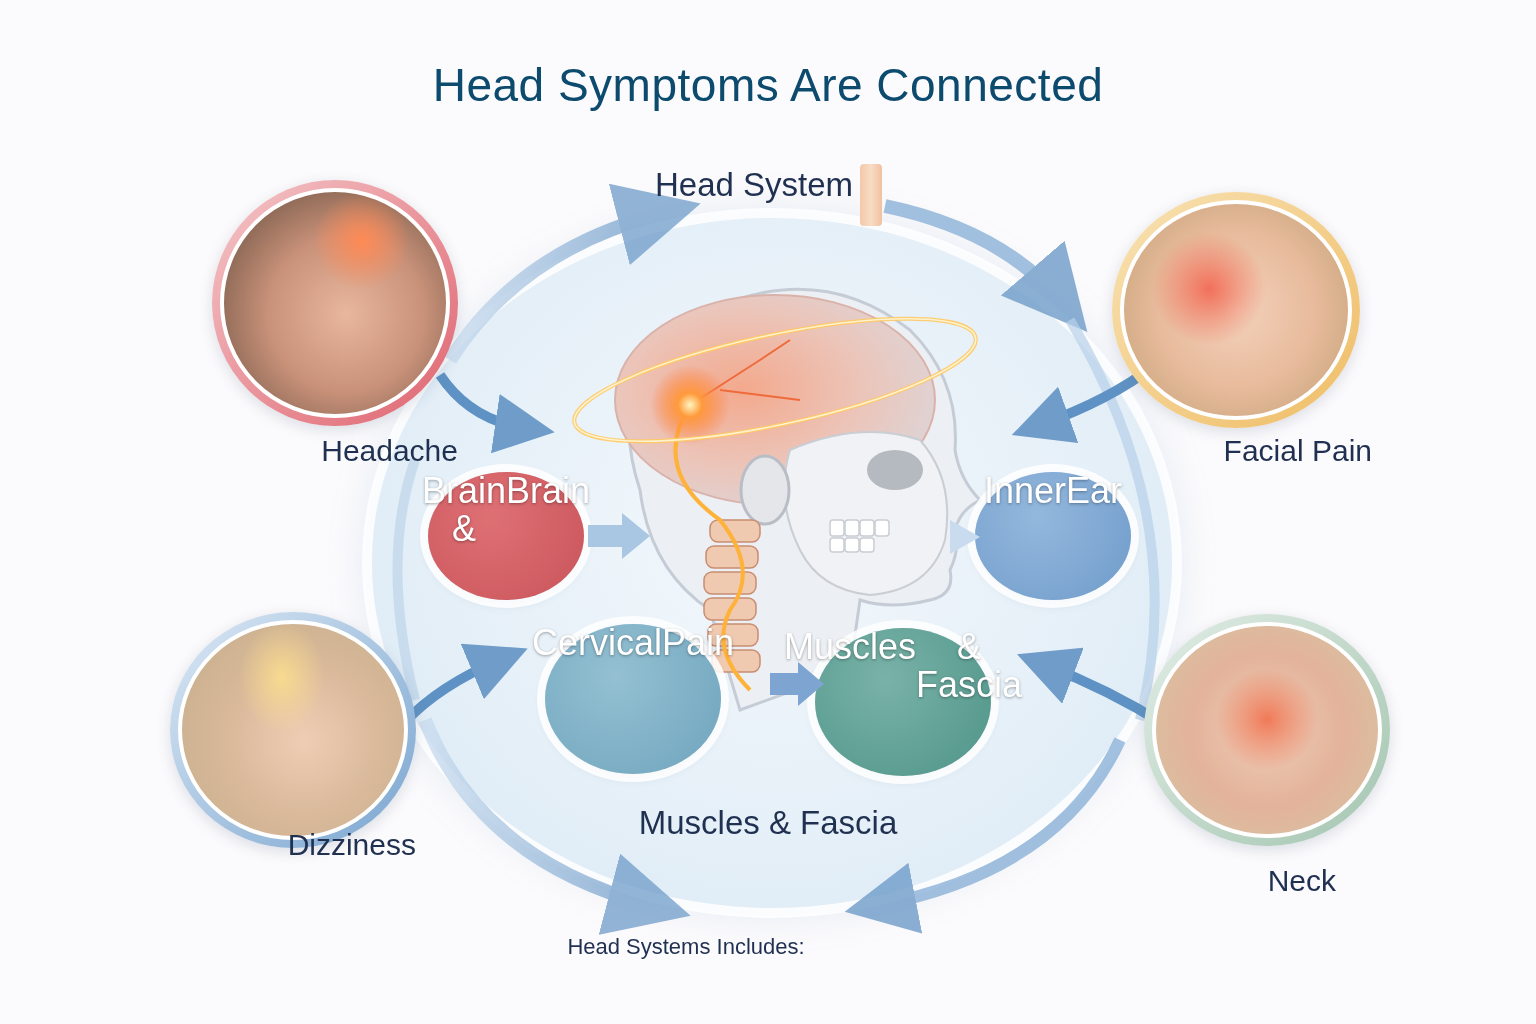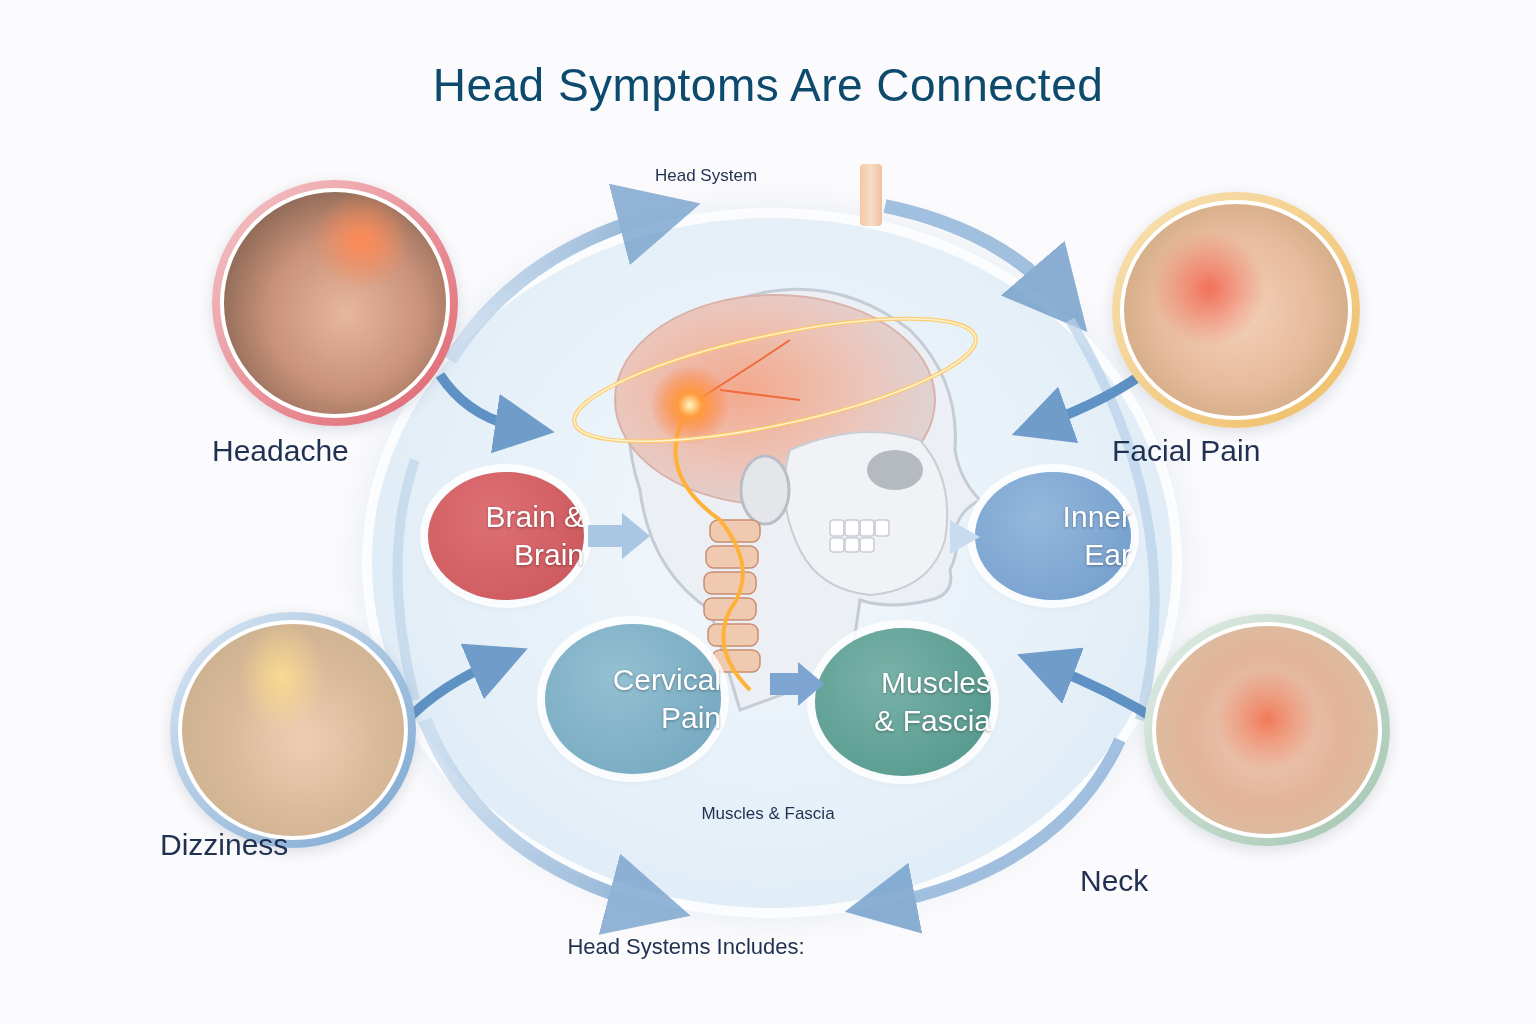--- a/index.html
+++ b/index.html
@@ -7,44 +7,44 @@
       width: 1536px; height: 1024px; overflow: hidden; position: relative;
       background: #fbfafc;
       font-family: "Liberation Sans", "DejaVu Sans", sans-serif;
       color: #1f3050;
     }
     .abs { position: absolute; }
     .title {
       left: 0; width: 1536px; top: 58px; text-align: center;
       font-size: 46px; font-weight: normal; color: #0c4a6e; letter-spacing: 0.5px;
     }
-    .sub-label { font-size: 17px; color: #1f3050; text-align: center; white-space: nowrap; }
-    .symptom-label { font-size: 30px; color: #1f3050; text-align: left; white-space: nowrap; }
+    .sub-label { font-size: 33px; color: #1f3050; text-align: center; white-space: nowrap; }
+    .symptom-label { font-size: 30px; color: #1f3050; text-align: right; white-space: nowrap; }
 
     
     .center-disk {
       left: 372px; top: 218px; width: 800px; height: 690px; border-radius: 50%;
       background: radial-gradient(ellipse at 50% 45%, #f3f8fc 0%, #e6f0f8 55%, #d8e8f4 100%);
       box-shadow: 0 0 0 10px rgba(255,255,255,0.8), 0 0 40px rgba(150,185,215,0.35);
     }
 
     
     .photo {
       border-radius: 50%; overflow: hidden; box-sizing: border-box;
       box-shadow: 0 4px 14px rgba(80,100,130,0.18);
     }
     .photo .inner {
       position: absolute; inset: 8px; border-radius: 50%; overflow: hidden;
       border: 4px solid #ffffff;
     }
 
     
     .sys {
-      border-radius: 50%; display: flex; flex-direction: column; align-items: flex-end; justify-content: center;
-      color: #ffffff; font-size: 30px; line-height: 38px; text-align: center;
+      border-radius: 50%; display: flex; align-items: flex-start; justify-content: center;
+      color: #ffffff; font-size: 36px; line-height: 38px; text-align: center;
       text-shadow: 0 1px 3px rgba(0,0,0,0.35);
       box-shadow: 0 0 0 8px rgba(255,255,255,0.85), 0 3px 12px rgba(60,90,120,0.2);
     }
     svg { display: block; }
   </style>
 </head>
 <body>
 
 <div class="abs title">Head Symptoms Are Connected</div>
 

